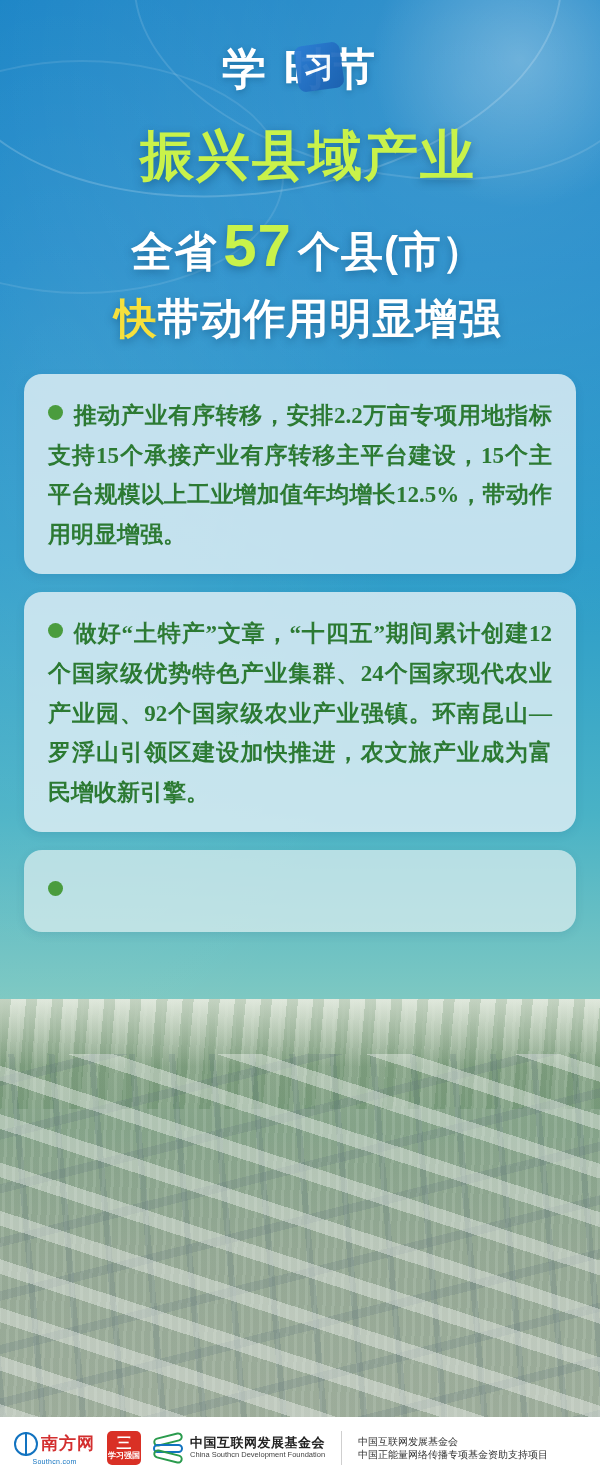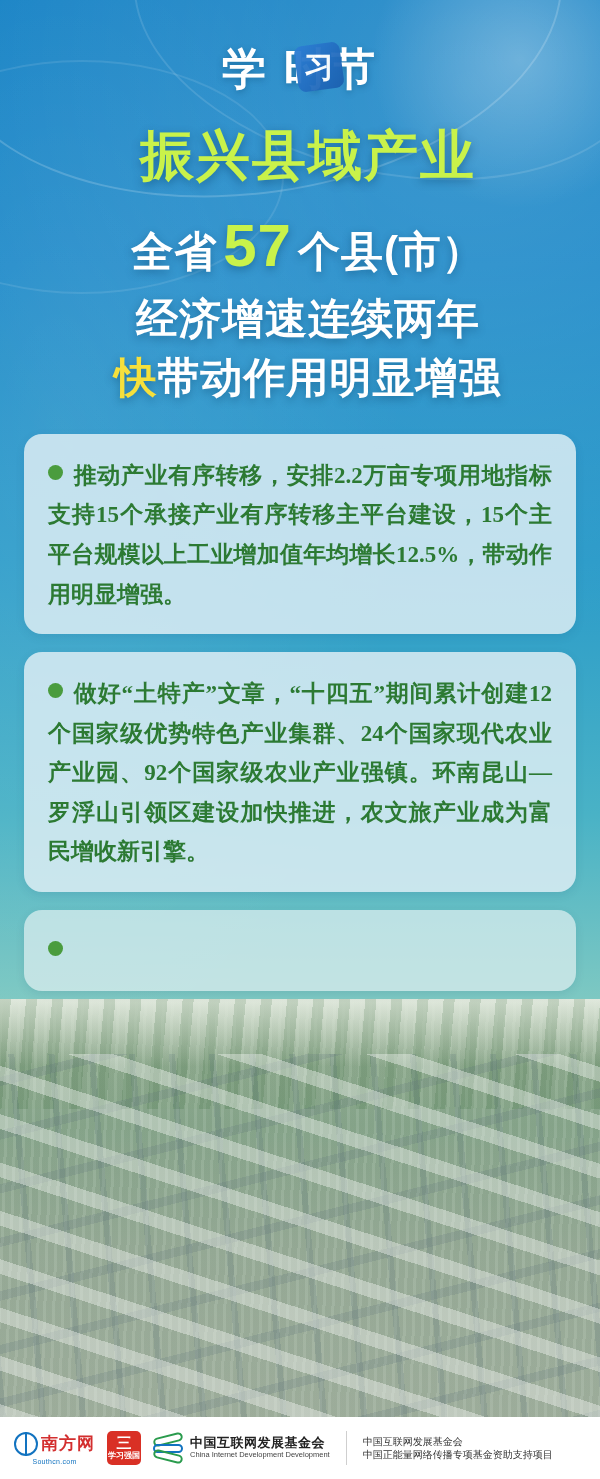--- a/index.html
+++ b/index.html
@@ -176,21 +176,20 @@
       </div>
     </div>
   </div>
 
   <div class="headline">
     <div class="h-main">振兴县域产业</div>
     <div class="h-sub">
       <span class="h-line">
         <span>全省</span><span class="num">57</span><span>个县(市）</span>
       </span>
-      <span class="h-line">经济增速连续两年</span>
       <span class="h-line">
         <span class="hl">快</span><span>带动作用明显增强</span>
       </span>
     </div>
   </div>
 
   <div class="cards">
 
     <div class="card">
       <div class="card-body">
@@ -230,21 +229,21 @@
     </div>
 
     <div class="f-cidf">
       <div class="cidf-mark">
         <span></span>
           <span></span>
           <span></span>
       </div>
       <div class="cidf-text">
         <div class="cidf-cn">中国互联网发展基金会</div>
-        <div class="cidf-en">China Internet Development Development</div>
+        <div class="cidf-en">China Southcn Development Foundation</div>
       </div>
     </div>
 
     <div class="f-divider"></div>
 
     <div class="f-notes">
       <div>中国互联网发展基金会</div>
       <div>中国正能量网络传播专项基金资助支持项目</div>
     </div>
 

